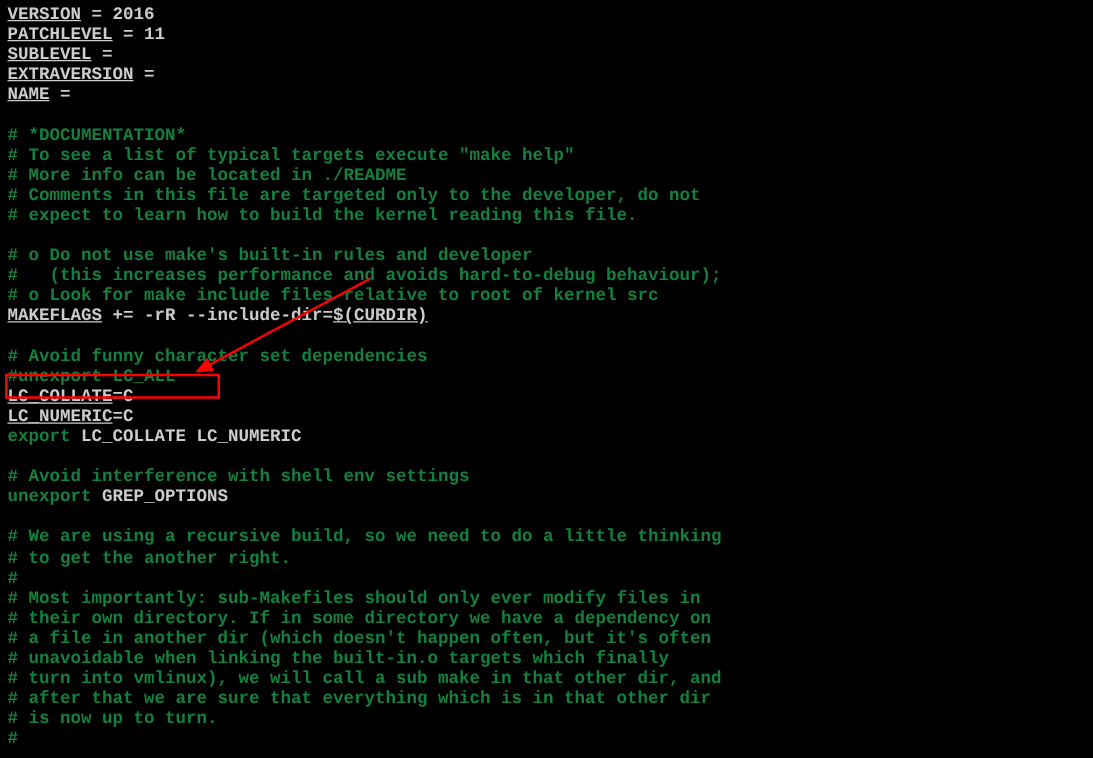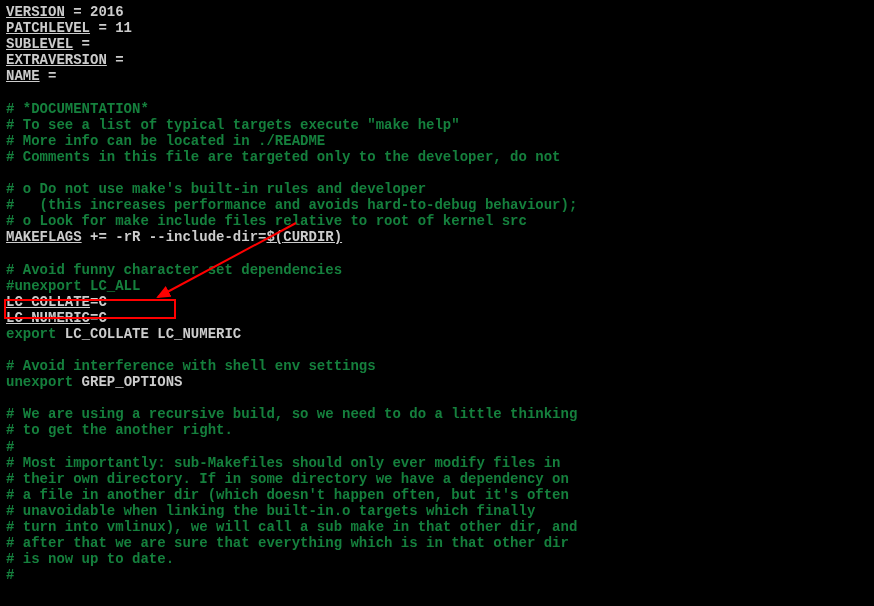--- a/index.html
+++ b/index.html
@@ -51,20 +51,21 @@
   <div class="line"><span class="plain-underline">VERSION</span><span class="plain"> = 2016</span></div>
   <div class="line"><span class="plain-underline">PATCHLEVEL</span><span class="plain"> = 11</span></div>
   <div class="line"><span class="plain-underline">SUBLEVEL</span><span class="plain"> =</span></div>
   <div class="line"><span class="plain-underline">EXTRAVERSION</span><span class="plain"> =</span></div>
   <div class="line"><span class="plain-underline">NAME</span><span class="plain"> =</span></div>
   <div class="line">&nbsp;</div>
   <div class="line comment"># *DOCUMENTATION*</div>
   <div class="line comment"># To see a list of typical targets execute "make help"</div>
   <div class="line comment"># More info can be located in ./README</div>
   <div class="line comment"># Comments in this file are targeted only to the developer, do not</div>
+  <div class="line comment"># expect to learn how to build the kernel reading this file.</div>
   <div class="line">&nbsp;</div>
   <div class="line comment"># o Do not use make's built-in rules and developer</div>
   <div class="line comment">#   (this increases performance and avoids hard-to-debug behaviour);</div>
   <div class="line comment"># o Look for make include files relative to root of kernel src</div>
   <div class="line"><span class="plain-underline">MAKEFLAGS</span><span class="plain"> += -rR --include-dir=</span><span class="plain-underline">$(</span><span class="plain-underline">CURDIR)</span></div>
   <div class="line">&nbsp;</div>
   <div class="line comment"># Avoid funny character set dependencies</div>
   <div class="line comment">#unexport LC_ALL</div>
   <div class="line"><span class="plain-underline">LC_COLLATE</span><span class="plain">=C</span></div>
   <div class="line"><span class="plain-underline">LC_NUMERIC</span><span class="plain">=C</span></div>
@@ -75,21 +76,21 @@
   <div class="line">&nbsp;</div>
   <div class="line comment"># We are using a recursive build, so we need to do a little thinking</div>
   <div class="line comment"># to get the another right.</div>
   <div class="line comment">#</div>
   <div class="line comment"># Most importantly: sub-Makefiles should only ever modify files in</div>
   <div class="line comment"># their own directory. If in some directory we have a dependency on</div>
   <div class="line comment"># a file in another dir (which doesn't happen often, but it's often</div>
   <div class="line comment"># unavoidable when linking the built-in.o targets which finally</div>
   <div class="line comment"># turn into vmlinux), we will call a sub make in that other dir, and</div>
   <div class="line comment"># after that we are sure that everything which is in that other dir</div>
-  <div class="line comment"># is now up to date.</div>
+  <div class="line comment"># is now up to turn.</div>
   <div class="line comment">#</div>
 </div>
 
 <div class="highlight-box" id="hbox" style="top: 299px; left: 4px; width: 168px; height: 16px;"></div>
 
 <svg class="arrow-svg" id="arrow" width="874" height="606" style="top:0;left:0;">
   <defs>
     <marker id="arrowhead" markerWidth="8" markerHeight="8" refX="6" refY="3" orient="auto">
       <polygon points="0 0, 7 3, 0 6" fill="#ff0000"></polygon>
     </marker>

